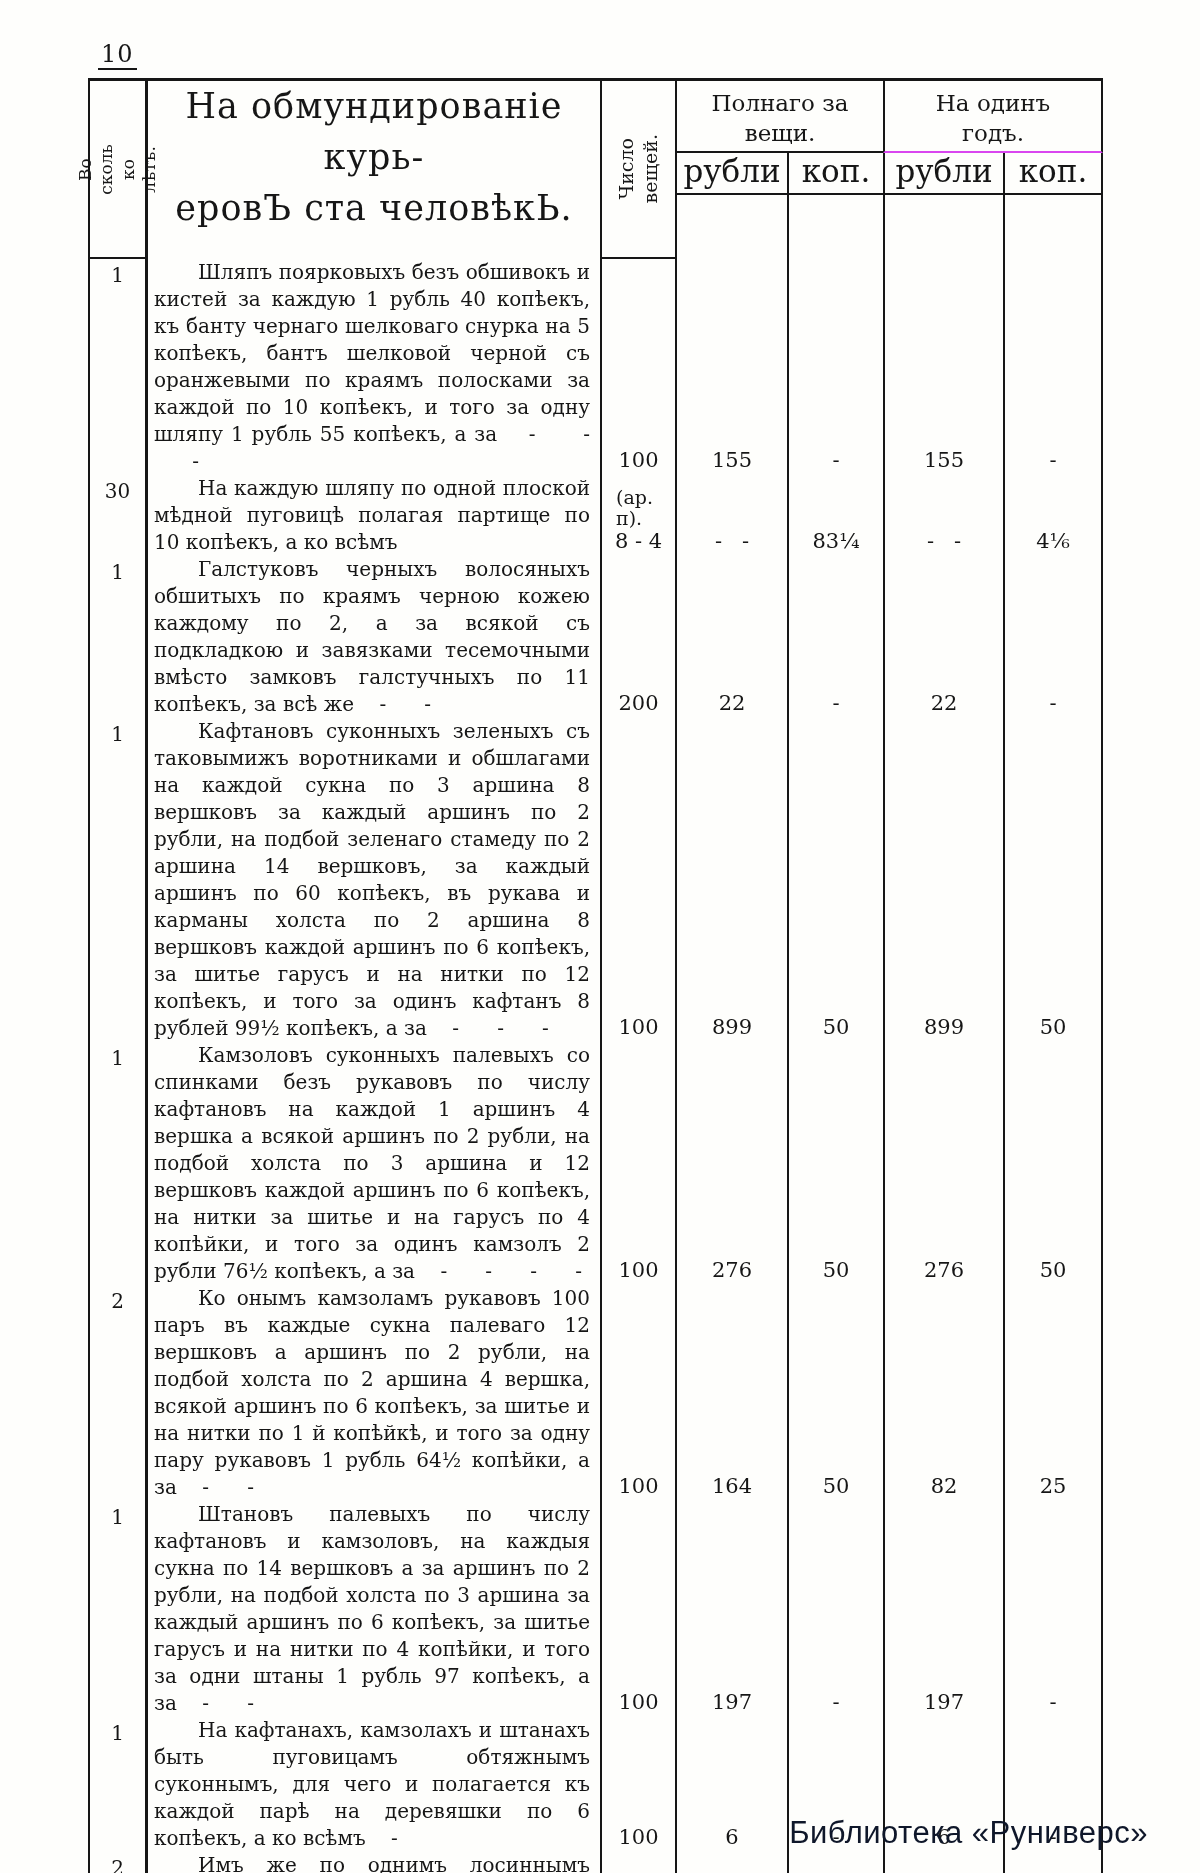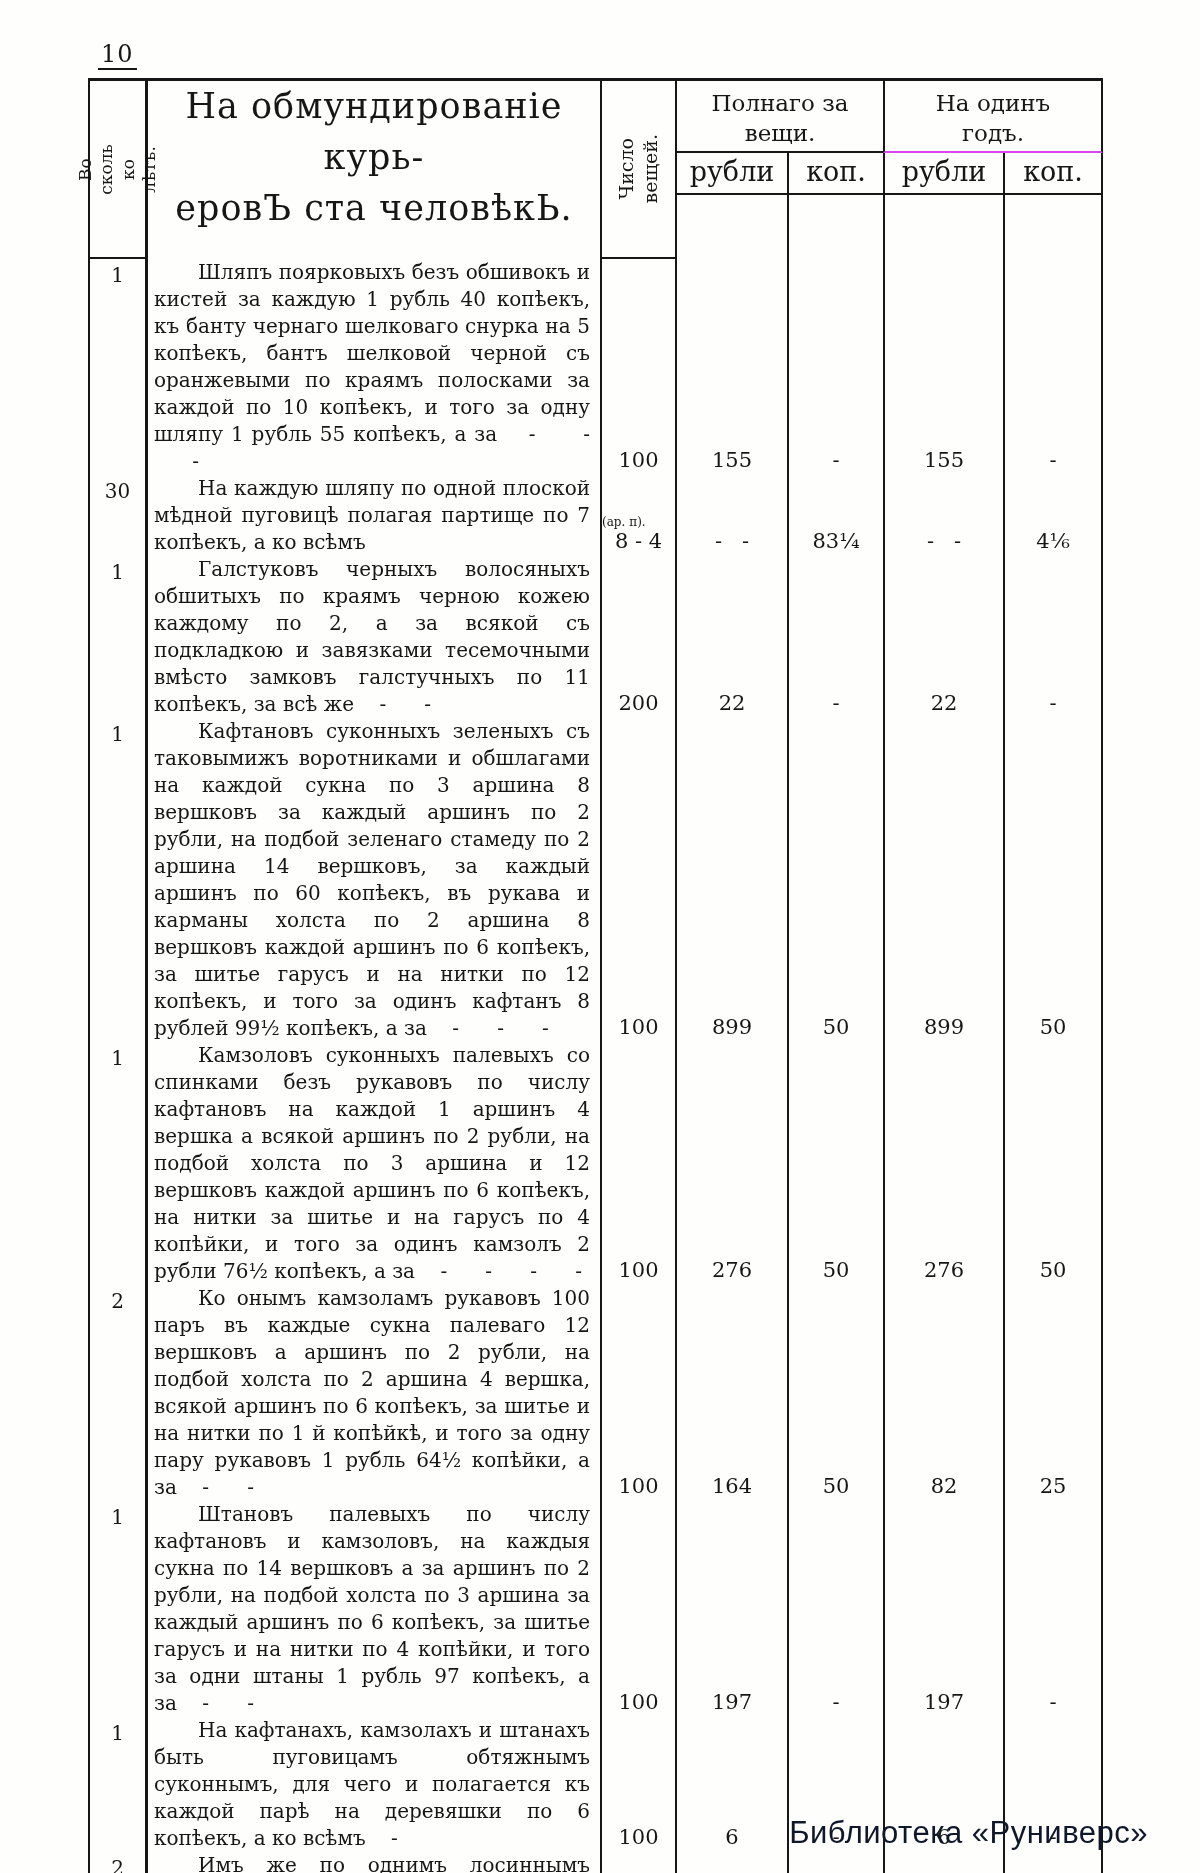--- a/index.html
+++ b/index.html
@@ -41,21 +41,21 @@
   }
   .hdr-qty{grid-area:qty;border-left:2px solid #161616;border-bottom:2px solid #161616;
     display:flex;align-items:center;justify-content:center;}
   .vert{white-space:pre-line;text-align:center;transform:rotate(-90deg);line-height:1.25;}
   .years-label{font-size:17px;width:160px;}
   .qty-label{font-size:19px;width:150px;}
   .hdr-g1{grid-area:g1;border-left:2px solid #161616;border-bottom:2px solid #161616;}
   .hdr-g2{grid-area:g2;border-left:2px solid #161616;border-right:2px solid #161616;border-bottom:2px solid #d946ef;}
   .gname{white-space:pre-line;text-align:center;font-size:23px;line-height:1.3;padding-top:8px;}
   .hdr-sub{border-left:2px solid #161616;border-bottom:2px solid #161616;
-    display:flex;align-items:center;justify-content:center;font-size:27px;padding-bottom:4px;}
+    display:flex;align-items:center;justify-content:center;font-size:31px;padding-bottom:4px;}
   .sub-r1{grid-area:r1;}
   .sub-k1{grid-area:k1;border-left:2px solid #161616;}
   .sub-r2{grid-area:r2;}
   .sub-k2{grid-area:k2;border-left:2px solid #161616;border-right:2px solid #161616;}
   .sp{border-left:2px solid #161616;}
   .sp1{grid-area:s1;}.sp2{grid-area:s2;}.sp3{grid-area:s3;}
   .sp4{grid-area:s4;border-right:2px solid #161616;}
   
   .row{
     display:grid;
@@ -71,21 +71,21 @@
     text-align:justify;text-align-last:left;
     padding:0 10px 0 6px;
     text-indent:44px;
   }
   .cn{ 
     display:flex;flex-direction:column;justify-content:flex-end;align-items:center;
     font-size:21px;padding-bottom:3px;
     border-left:2px solid #161616;
   }
   .cn.last{border-right:2px solid #161616;}
-  .qnote{font-size:12px;align-self:flex-start;padding-left:0;line-height:1.1;}
+  .qnote{font-size:19px;align-self:flex-start;padding-left:14px;line-height:1.1;}
   .row:first-child .ct{padding-top:8px;}
   
   .watermark{
     position:absolute;right:52px;bottom:22px;
     font-family:"Liberation Sans",sans-serif;
     font-size:31px;color:#0f172a;letter-spacing:0.5px;
   }
 </style>
 </head>
 <body>
@@ -135,21 +135,21 @@
           <span>100</span>
         </div>
       <div class="cell cn">155</div>
       <div class="cell cn">-</div>
       <div class="cell cn">155</div>
       <div class="cell cn last">-</div>
     </div>
 
     <div class="row">
       <div class="cell cy">30</div>
-      <div class="cell ct">На каждую шляпу по одной плоской мѣдной пуговицѣ полагая партище по 7 копѣекъ, а ко всѣмъ</div>
+      <div class="cell ct">На каждую шляпу по одной плоской мѣдной пуговицѣ полагая партище по 10 копѣекъ, а ко всѣмъ</div>
       <div class="cell cn">
           <span class="qnote">(ар. п).</span>
           <span>8 - 4</span>
         </div>
       <div class="cell cn">-&nbsp;&nbsp;&nbsp;-</div>
       <div class="cell cn">83¼</div>
       <div class="cell cn">-&nbsp;&nbsp;&nbsp;-</div>
       <div class="cell cn last">4⅙</div>
     </div>
 

